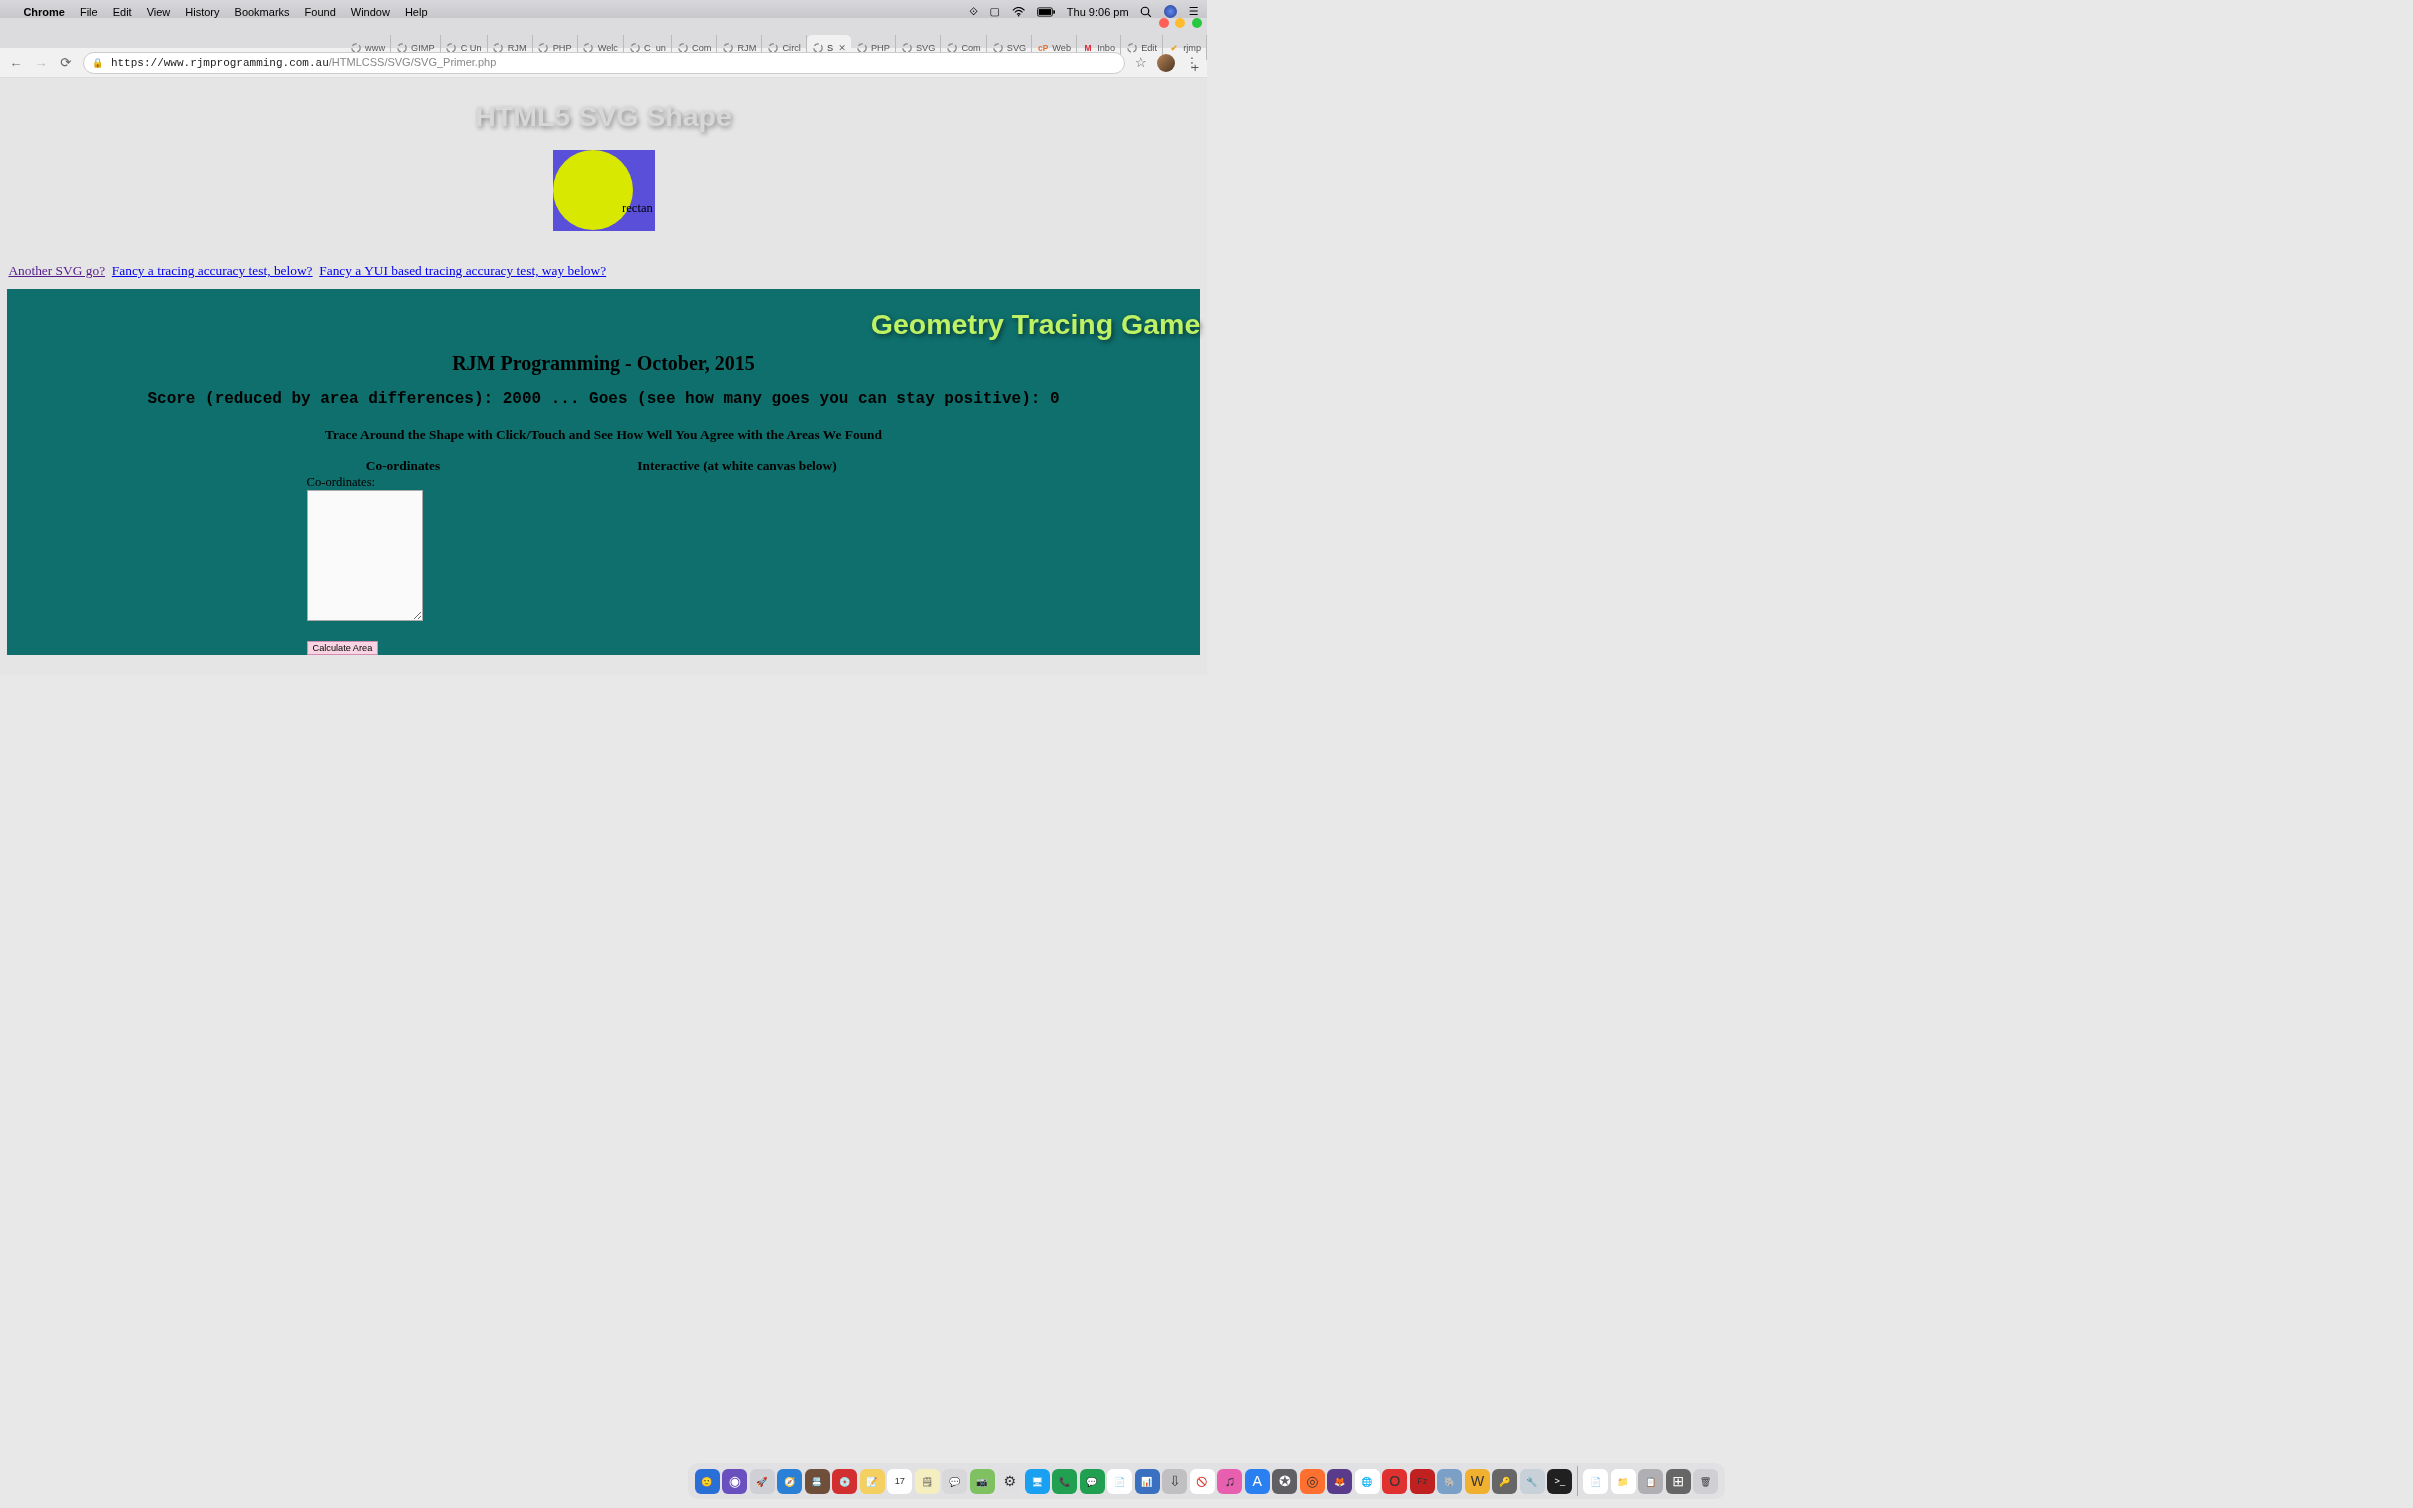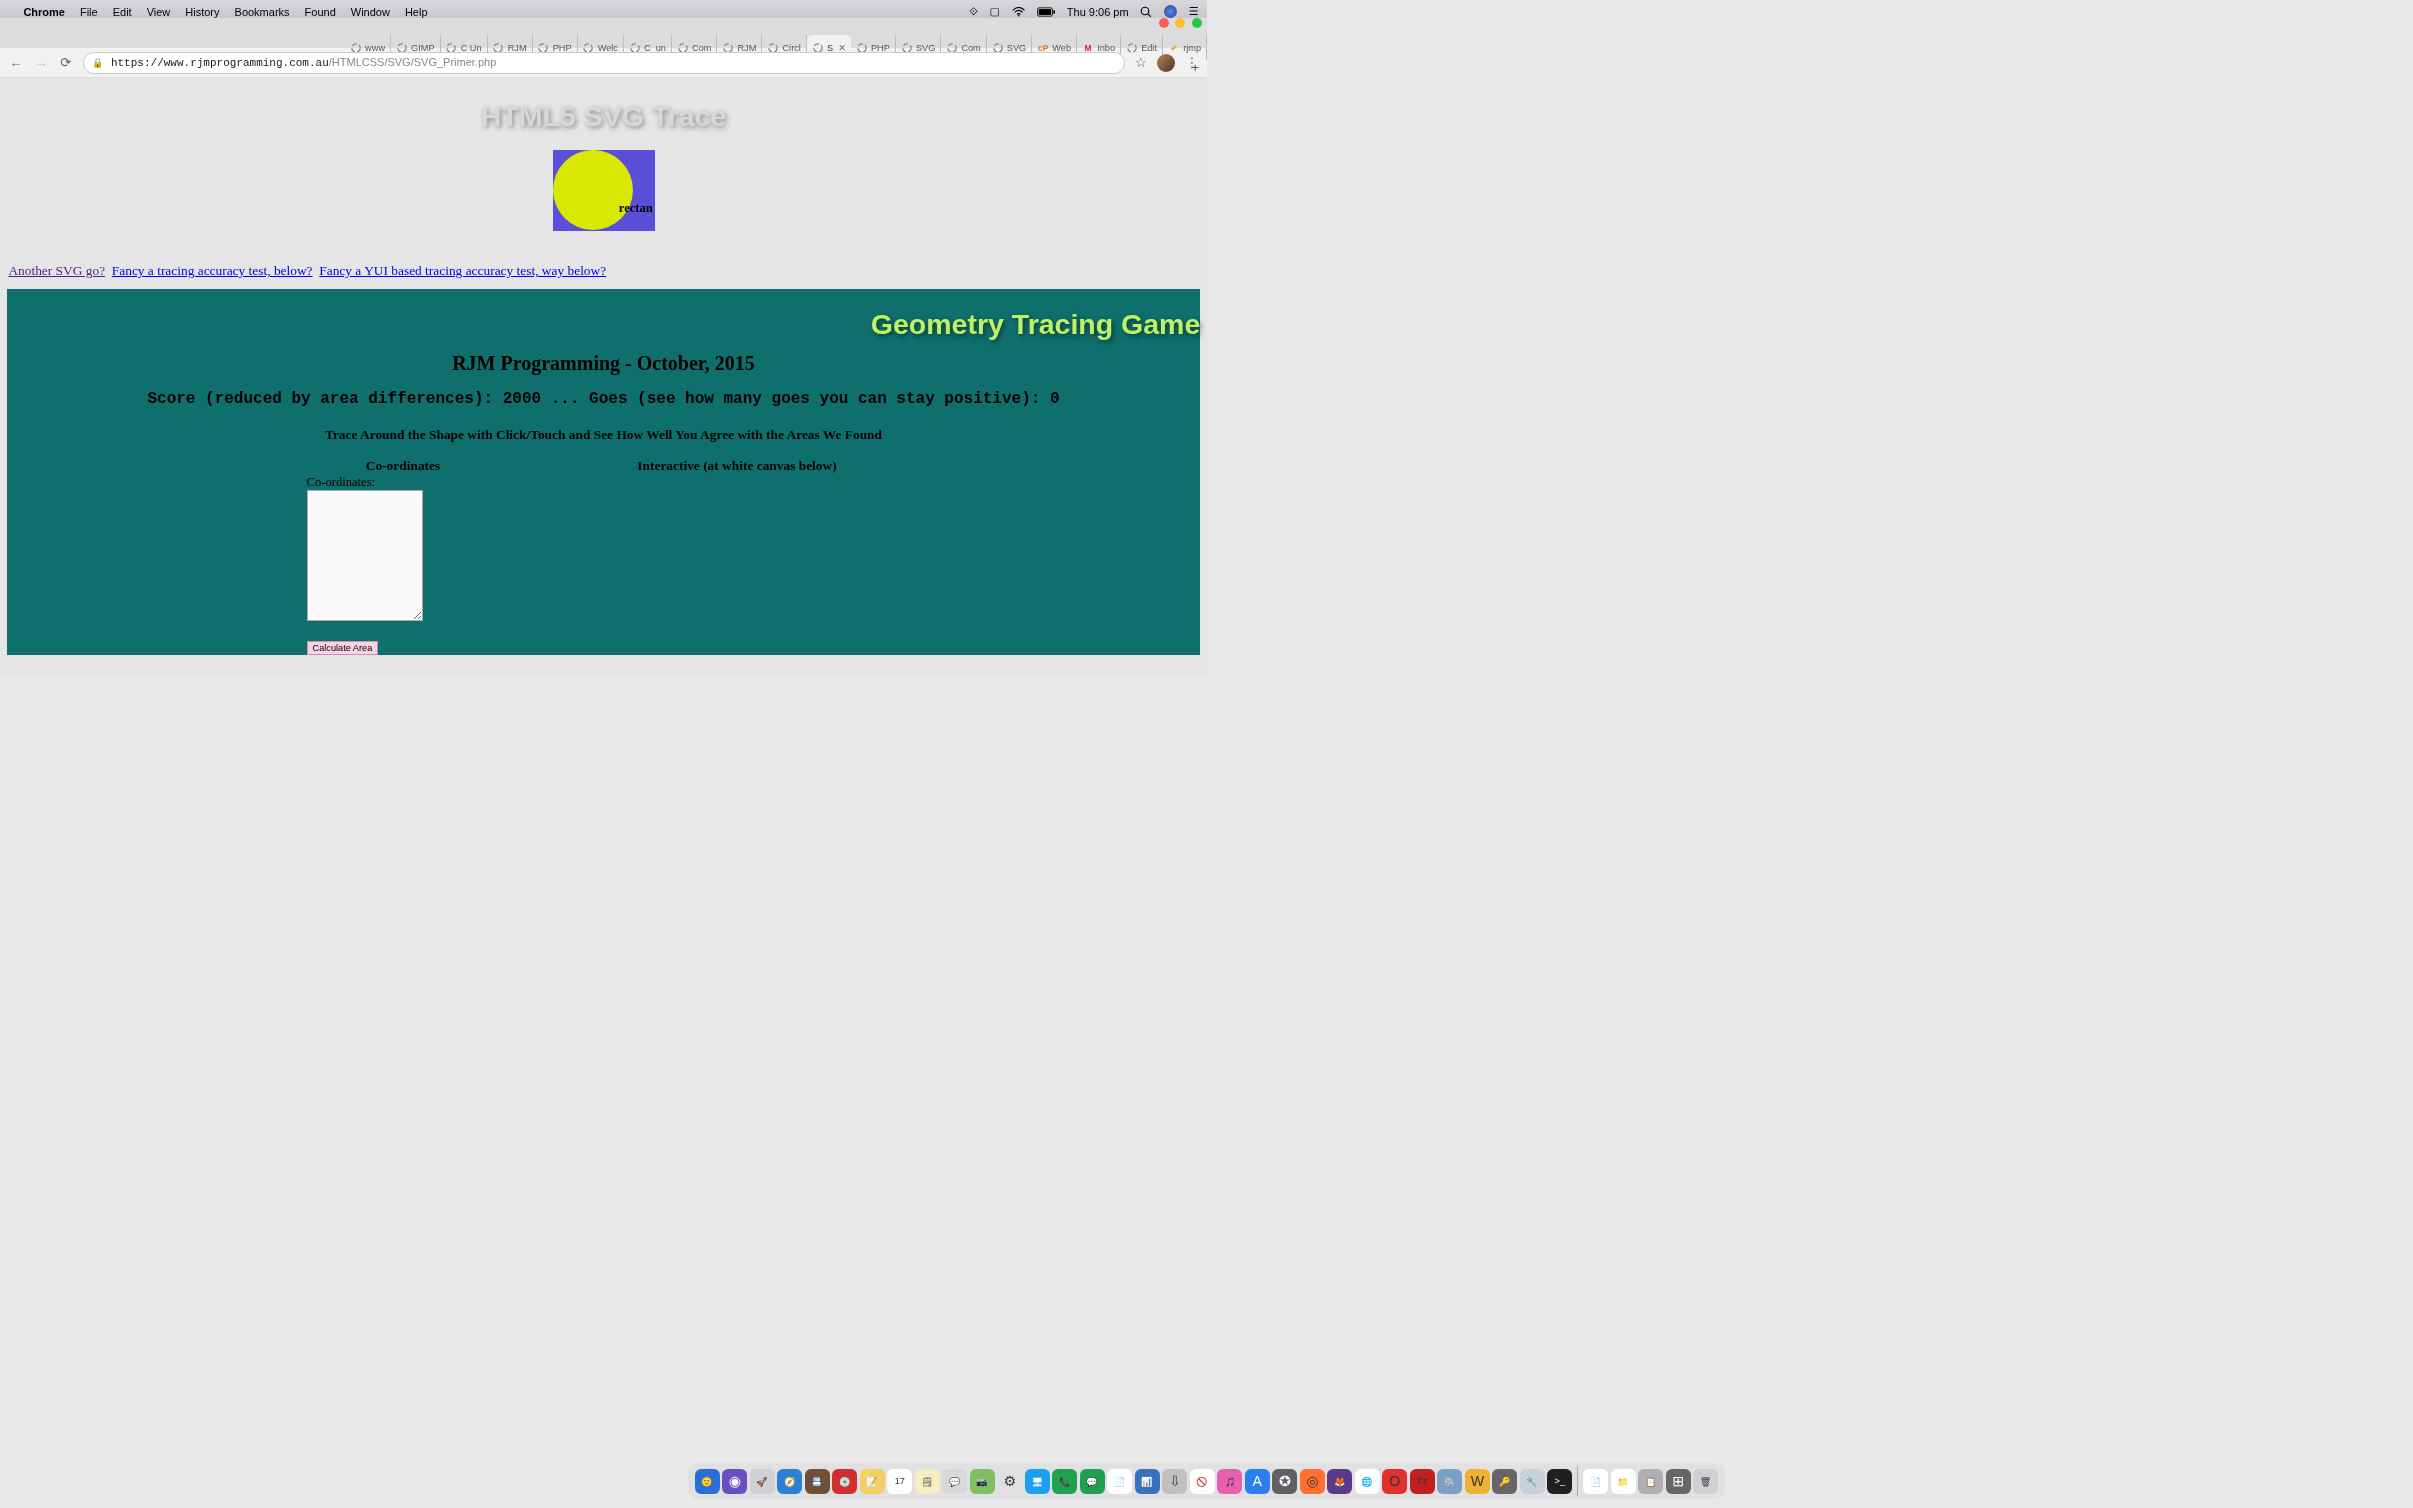--- a/index.html
+++ b/index.html
@@ -128,21 +128,20 @@
       display: flex;
       justify-content: center;
       padding-bottom: 28.5px;
     }
     .svg-box {
       width: 102px;
       height: 81px;
       background: #5a4fd8;
       position: relative;
       overflow: hidden;
-      font-weight: bold;
     }
     .svg-circle {
       width: 80px; height: 80px;
       background: #d8e800;
       border-radius: 50%;
       position: absolute;
       left: 0; top: 0;
     }
     .svg-label {
       position: absolute;
@@ -497,21 +496,21 @@
     <div class="url-field">
       <span style="font-size:9.2px;color:#666">🔒</span>
       <span><span class="url-domain">https://www.rjmprogramming.com.au</span><span class="url-path">/HTMLCSS/SVG/SVG_Primer.php</span></span>
     </div>
     <span class="star-icon">☆</span>
     <span class="avatar"></span>
     <span class="kebab">⋮</span>
   </div>
 
   <div class="page-content">
-    <div class="svg-title">HTML5 SVG Trace</div>
+    <div class="svg-title">HTML5 SVG Shape</div>
 
     <div class="svg-demo">
       <div class="svg-box">
         <div class="svg-circle"></div>
         <div class="svg-label">rectan</div>
       </div>
     </div>
 
     <div class="links-row">
       <a href="#">Another SVG go?</a>&nbsp;

